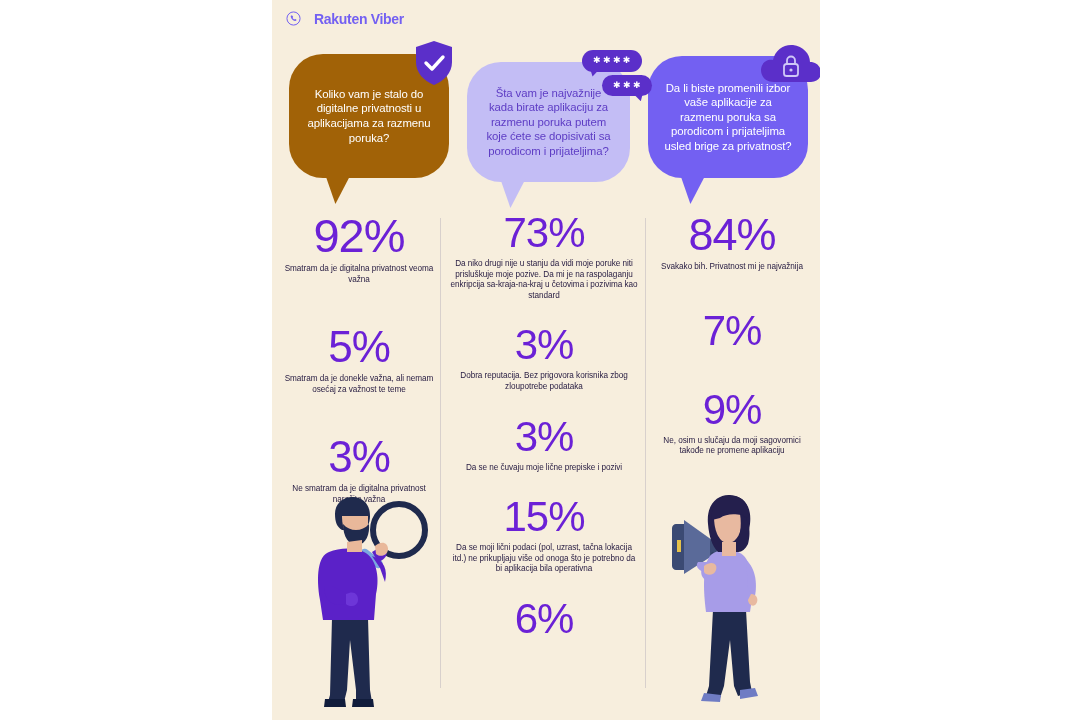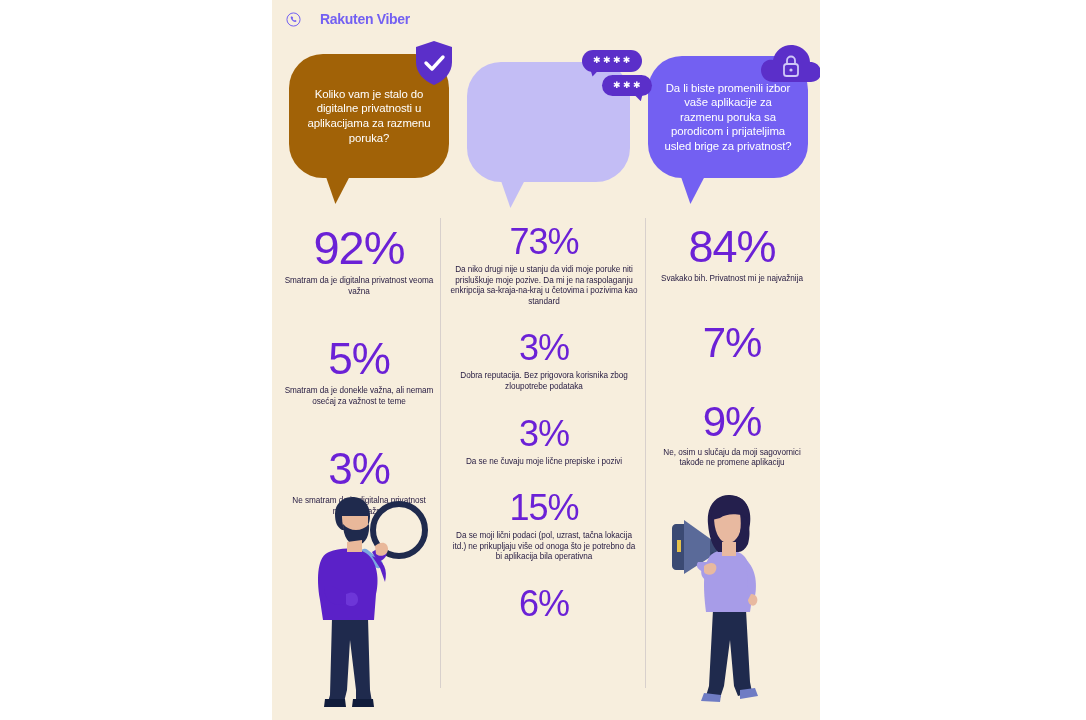--- a/index.html
+++ b/index.html
@@ -14,21 +14,21 @@
     left: 272px; top: 0;
     width: 548px; height: 720px;
     background: #f7eedd;
     overflow: hidden;
   }
 
   
   .brand {
     position: absolute;
     left: 14px; top: 11px;
-    display: flex; align-items: flex-end; gap: 19px;
+    display: flex; align-items: flex-start; gap: 13px;
   }
   .brand-mark { width: 15px; height: 15px; display: block; }
   .brand-text {
     font-size: 14px; font-weight: bold; letter-spacing: -0.3px;
     color: #7360f2;
   }
 
   
   .bubbles { position: absolute; left: 0; top: 42px; width: 548px; height: 170px; }
   .bubble {
@@ -84,21 +84,21 @@
 
   
   .columns { position: absolute; left: 0; top: 212px; width: 548px; height: 508px; }
   .divider {
     position: absolute; top: 6px; width: 1px; height: 470px;
     background: #d8d0cc;
   }
   #divider-1 { left: 168px; }
   #divider-2 { left: 373px; }
 
-  .col { position: absolute; top: 12px; }
+  .col { position: absolute; top: 0; }
   #col-1 { left: 12px;  width: 150px; }
   #col-2 { left: 178px; width: 188px; }
   #col-3 { left: 381px; width: 158px; }
 
   .stat { text-align: center; }
   .stat .value {
     color: #6b21d6;
     font-weight: 300;
     letter-spacing: -1px;
     line-height: 1;
@@ -106,21 +106,21 @@
   .stat .label {
     color: #2b2045;
     font-size: 8.2px;
     line-height: 10.6px;
     margin-top: 5px;
     letter-spacing: -0.05px;
   }
 
   
   #col-1 .value { font-size: 44px; }
-  #col-2 .value { font-size: 36px; }
+  #col-2 .value { font-size: 42px; }
   #col-3 .value { font-size: 42px; }
 
   #col-1 .stat + .stat { margin-top: 40px; }
   #col-2 .stat + .stat { margin-top: 23px; }
   #col-3 .stat + .stat { margin-top: 37px; }
 
   #col-1 .stat:nth-child(1) .value { font-size: 47px; }
   #col-3 .stat:nth-child(1) .value { font-size: 45px; }
 
   
@@ -153,20 +153,21 @@
         </svg>
       </span>
       <span>Koliko vam je stalo do digitalne privatnosti u aplikacijama za razmenu poruka?</span>
     </div>
 
     <div class="bubble" id="bubble-2">
       <span class="badge-chats">
         <span class="chat-pill one">✱✱✱✱</span><br>
         <span class="chat-pill two">✱✱✱</span>
       </span>
+      <span>Šta vam je najvažnije kada birate aplikaciju za razmenu poruka putem koje ćete se dopisivati sa porodicom i prijateljima?</span>
     </div>
 
     <div class="bubble" id="bubble-3">
       <span class="badge-cloud">
         <svg viewBox="0 0 62 44" width="62" height="44">
           <path d="M14 42 C5 42 1 36 1 30 C1 23 7 19 13 20 C15 10 24 4 33 5 C43 6 50 14 50 22 C57 22 61 27 61 33 C61 38 57 42 51 42 Z" fill="#5b2fc9"></path>
           <rect x="24" y="24" width="14" height="12" rx="2.6" fill="none" stroke="#cfc7f7" stroke-width="1.8"></rect>
           <path d="M27 24 V20.5 a4 4 0 0 1 8 0 V24" fill="none" stroke="#cfc7f7" stroke-width="1.8"></path>
           <circle cx="31" cy="30" r="1.6" fill="#cfc7f7"></circle>
         </svg>

